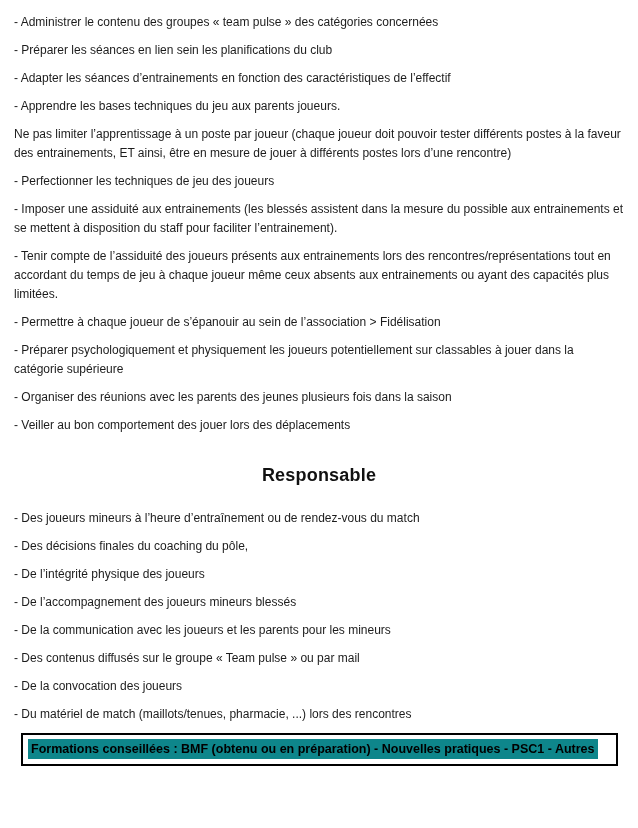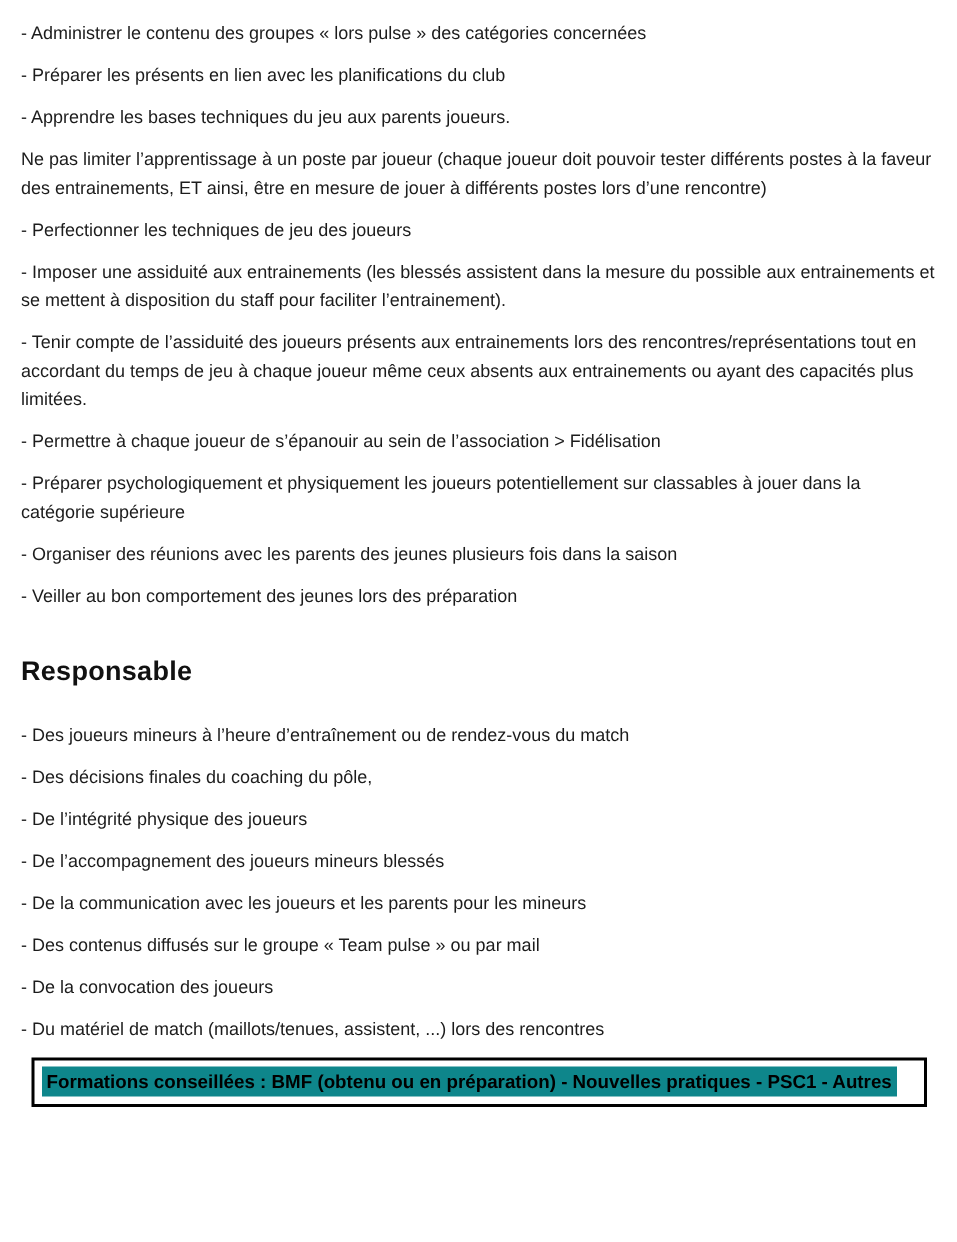--- a/index.html
+++ b/index.html
@@ -18,20 +18,21 @@
   .doc {
     padding: 13px 14px 0 14px;
   }
   .para {
     font-size: 12px;
     line-height: 19px;
     margin: 0 0 9px 0;
     color: #1c1c1c;
   }
   .heading {
+    text-align: center;
     font-size: 18px;
     font-weight: 700;
     color: #111111;
     margin: 30px 0 23px 0;
     letter-spacing: 0.2px;
   }
   .footer-box {
     margin: 4px 6px 0 7px;
     border: 2px solid var(--border, #000000);
     padding: 4px 5px;
@@ -47,63 +48,64 @@
     box-decoration-break: clone;
   }
 </style>
 </head>
 <body>
 
 <main class="doc">
 
   <section>
 
-      <p class="para">- Administrer le contenu des groupes « lors pulse » des catégories concernées</p>
+      <p class="para">- Administrer le contenu des groupes « team pulse » des catégories concernées</p>
 
-      <p class="para">- Préparer les présents en lien avec les planifications du club</p>
+      <p class="para">- Préparer les séances en lien sein les planifications du club</p>
 
+      <p class="para">- Adapter les séances d’entrainements en fonction des caractéristiques de l’effectif</p>
 
       <p class="para">- Apprendre les bases techniques du jeu aux parents joueurs.</p>
 
       <p class="para">Ne pas limiter l’apprentissage à un poste par joueur (chaque joueur doit pouvoir tester différents postes à la faveur des entrainements, ET ainsi, être en mesure de jouer à différents postes lors d’une rencontre)</p>
 
       <p class="para">- Perfectionner les techniques de jeu des joueurs</p>
 
       <p class="para">- Imposer une assiduité aux entrainements (les blessés assistent dans la mesure du possible aux entrainements et se mettent à disposition du staff pour faciliter l’entrainement).</p>
 
       <p class="para">- Tenir compte de l’assiduité des joueurs présents aux entrainements lors des rencontres/représentations tout en accordant du temps de jeu à chaque joueur même ceux absents aux entrainements ou ayant des capacités plus limitées.</p>
 
       <p class="para">- Permettre à chaque joueur de s’épanouir au sein de l’association &gt; Fidélisation</p>
 
       <p class="para">- Préparer psychologiquement et physiquement les joueurs potentiellement sur classables à jouer dans la catégorie supérieure</p>
 
       <p class="para">- Organiser des réunions avec les parents des jeunes plusieurs fois dans la saison</p>
 
 
-      <p class="para">- Veiller au bon comportement des jeunes lors des préparation</p>
+      <p class="para">- Veiller au bon comportement des jouer lors des déplacements</p>
     </section>
 
   <h2 class="heading">Responsable</h2>
 
   <section>
 
       <p class="para">- Des joueurs mineurs à l’heure d’entraînement ou de rendez-vous du match</p>
 
       <p class="para">- Des décisions finales du coaching du pôle,</p>
 
       <p class="para">- De l’intégrité physique des joueurs</p>
 
       <p class="para">- De l’accompagnement des joueurs mineurs blessés</p>
 
       <p class="para">- De la communication avec les joueurs et les parents pour les mineurs</p>
 
       <p class="para">- Des contenus diffusés sur le groupe « Team pulse » ou par mail</p>
 
       <p class="para">- De la convocation des joueurs</p>
 
-      <p class="para">- Du matériel de match (maillots/tenues, assistent, ...) lors des rencontres</p>
+      <p class="para">- Du matériel de match (maillots/tenues, pharmacie, ...) lors des rencontres</p>
     </section>
 
   <div class="footer-box">
     <span class="footer-highlight">Formations conseillées : BMF (obtenu ou en préparation) - Nouvelles pratiques - PSC1 - Autres</span>
   </div>
 
 </main>
 
 </body></html>

